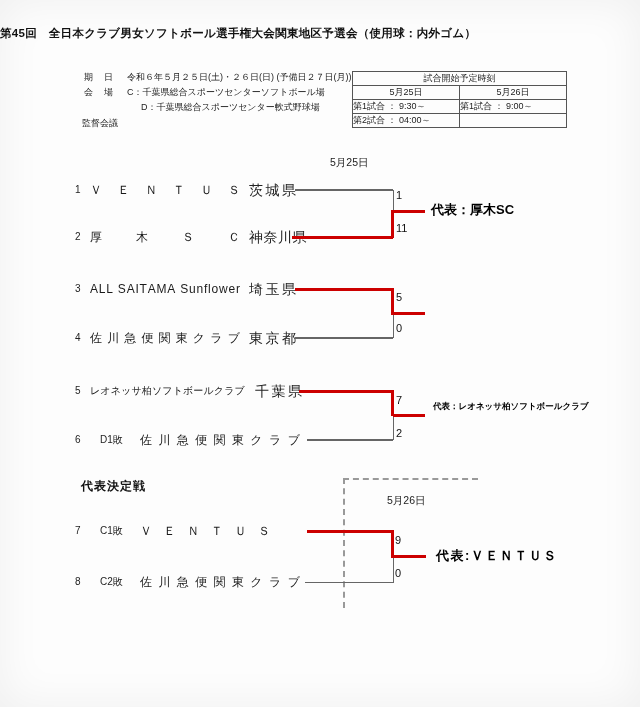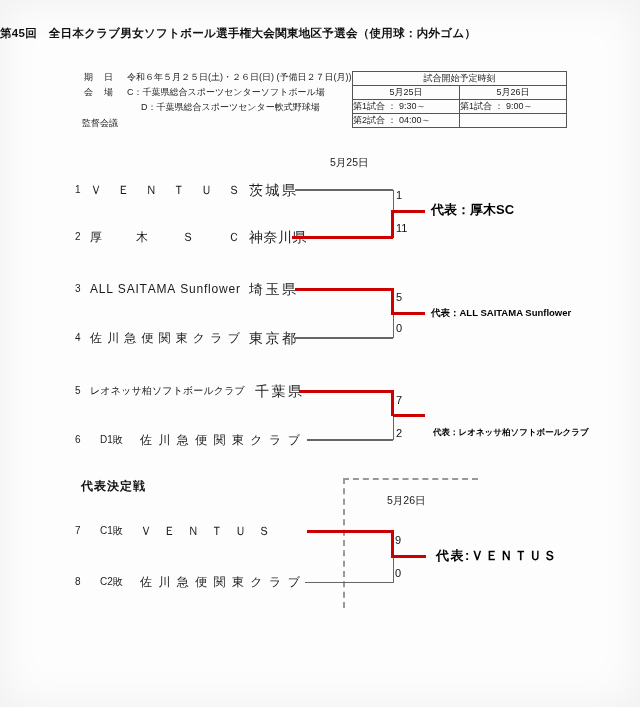--- a/index.html
+++ b/index.html
@@ -130,30 +130,29 @@
   <div class="abs bscore" style="left:396px;top:222px;">11</div>
   <div class="abs wlabel w-big" style="left:431px;top:201px;text-align:center;">代表：厚木SC</div>
 
   <div class="abs hline win" style="left:295px;top:287.5px;width:98px;"></div>
   <div class="abs hline" style="left:295px;top:337px;width:98px;"></div>
   <div class="abs vline win" style="left:390.5px;top:287.5px;height:27px;"></div>
   <div class="abs vline" style="left:392.5px;top:314px;height:24px;"></div>
   <div class="abs hline win" style="left:393px;top:311.5px;width:32px;"></div>
   <div class="abs bscore" style="left:396px;top:291px;">5</div>
   <div class="abs bscore" style="left:396px;top:322px;">0</div>
-  <div class="abs wlabel w-sm" style="left:431px;top:307px;">代表：ALL SAITAMA Sunflower</div>
 
   <div class="abs hline win" style="left:299px;top:390px;width:94px;"></div>
   <div class="abs hline" style="left:307px;top:439px;width:86px;"></div>
   <div class="abs vline win" style="left:390.5px;top:390px;height:26px;"></div>
   <div class="abs vline" style="left:392.5px;top:416px;height:24px;"></div>
   <div class="abs hline win" style="left:393px;top:413.5px;width:32px;"></div>
   <div class="abs bscore" style="left:396px;top:394px;">7</div>
   <div class="abs bscore" style="left:396px;top:427px;">2</div>
-  <div class="abs wlabel w-xs" style="left:433px;top:427px;">代表：レオネッサ柏ソフトボールクラブ</div>
+  <div class="abs wlabel w-xs" style="left:433px;top:401px;">代表：レオネッサ柏ソフトボールクラブ</div>
 
   <div class="abs dash-h" style="left:343px;top:478px;width:135px;"></div>
   <div class="abs dash-v" style="left:343px;top:478px;height:130px;"></div>
 
   <div class="abs hline win" style="left:307px;top:529.5px;width:86px;"></div>
   <div class="abs hline" style="left:305px;top:581.5px;width:88px;"></div>
   <div class="abs vline win" style="left:390.5px;top:529.5px;height:28px;"></div>
   <div class="abs vline" style="left:392.5px;top:556.5px;height:26px;"></div>
   <div class="abs hline win" style="left:393px;top:554.5px;width:33px;"></div>
   <div class="abs bscore" style="left:395px;top:534px;">9</div>

